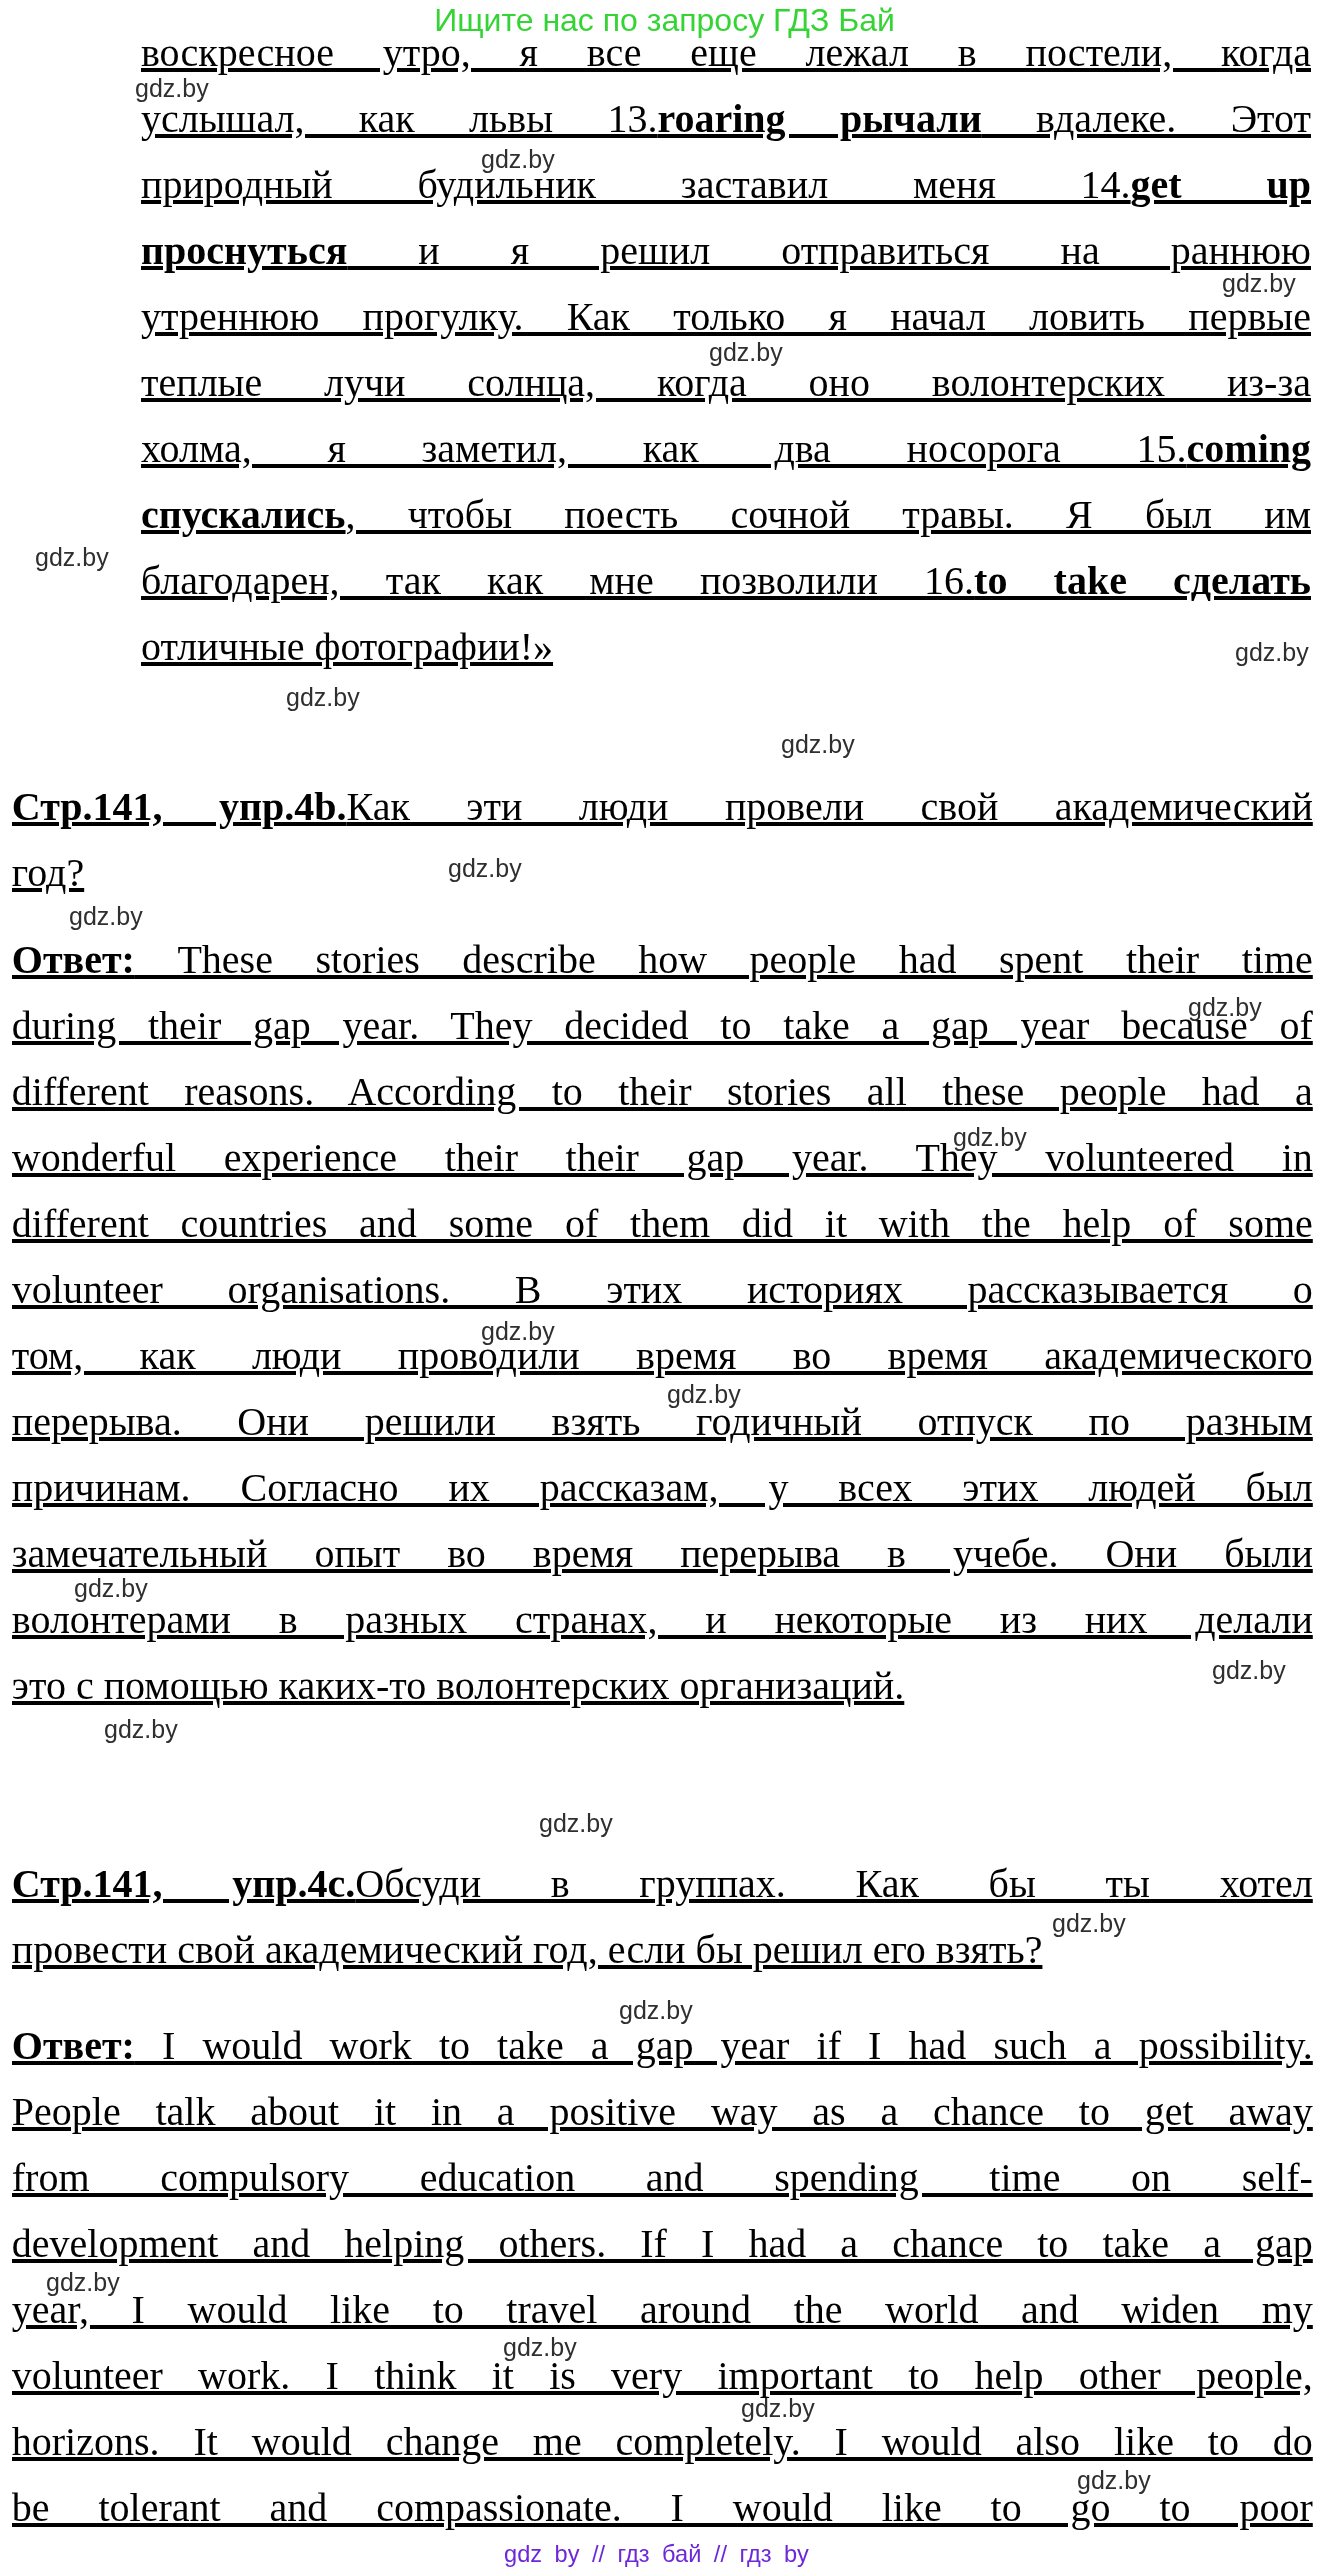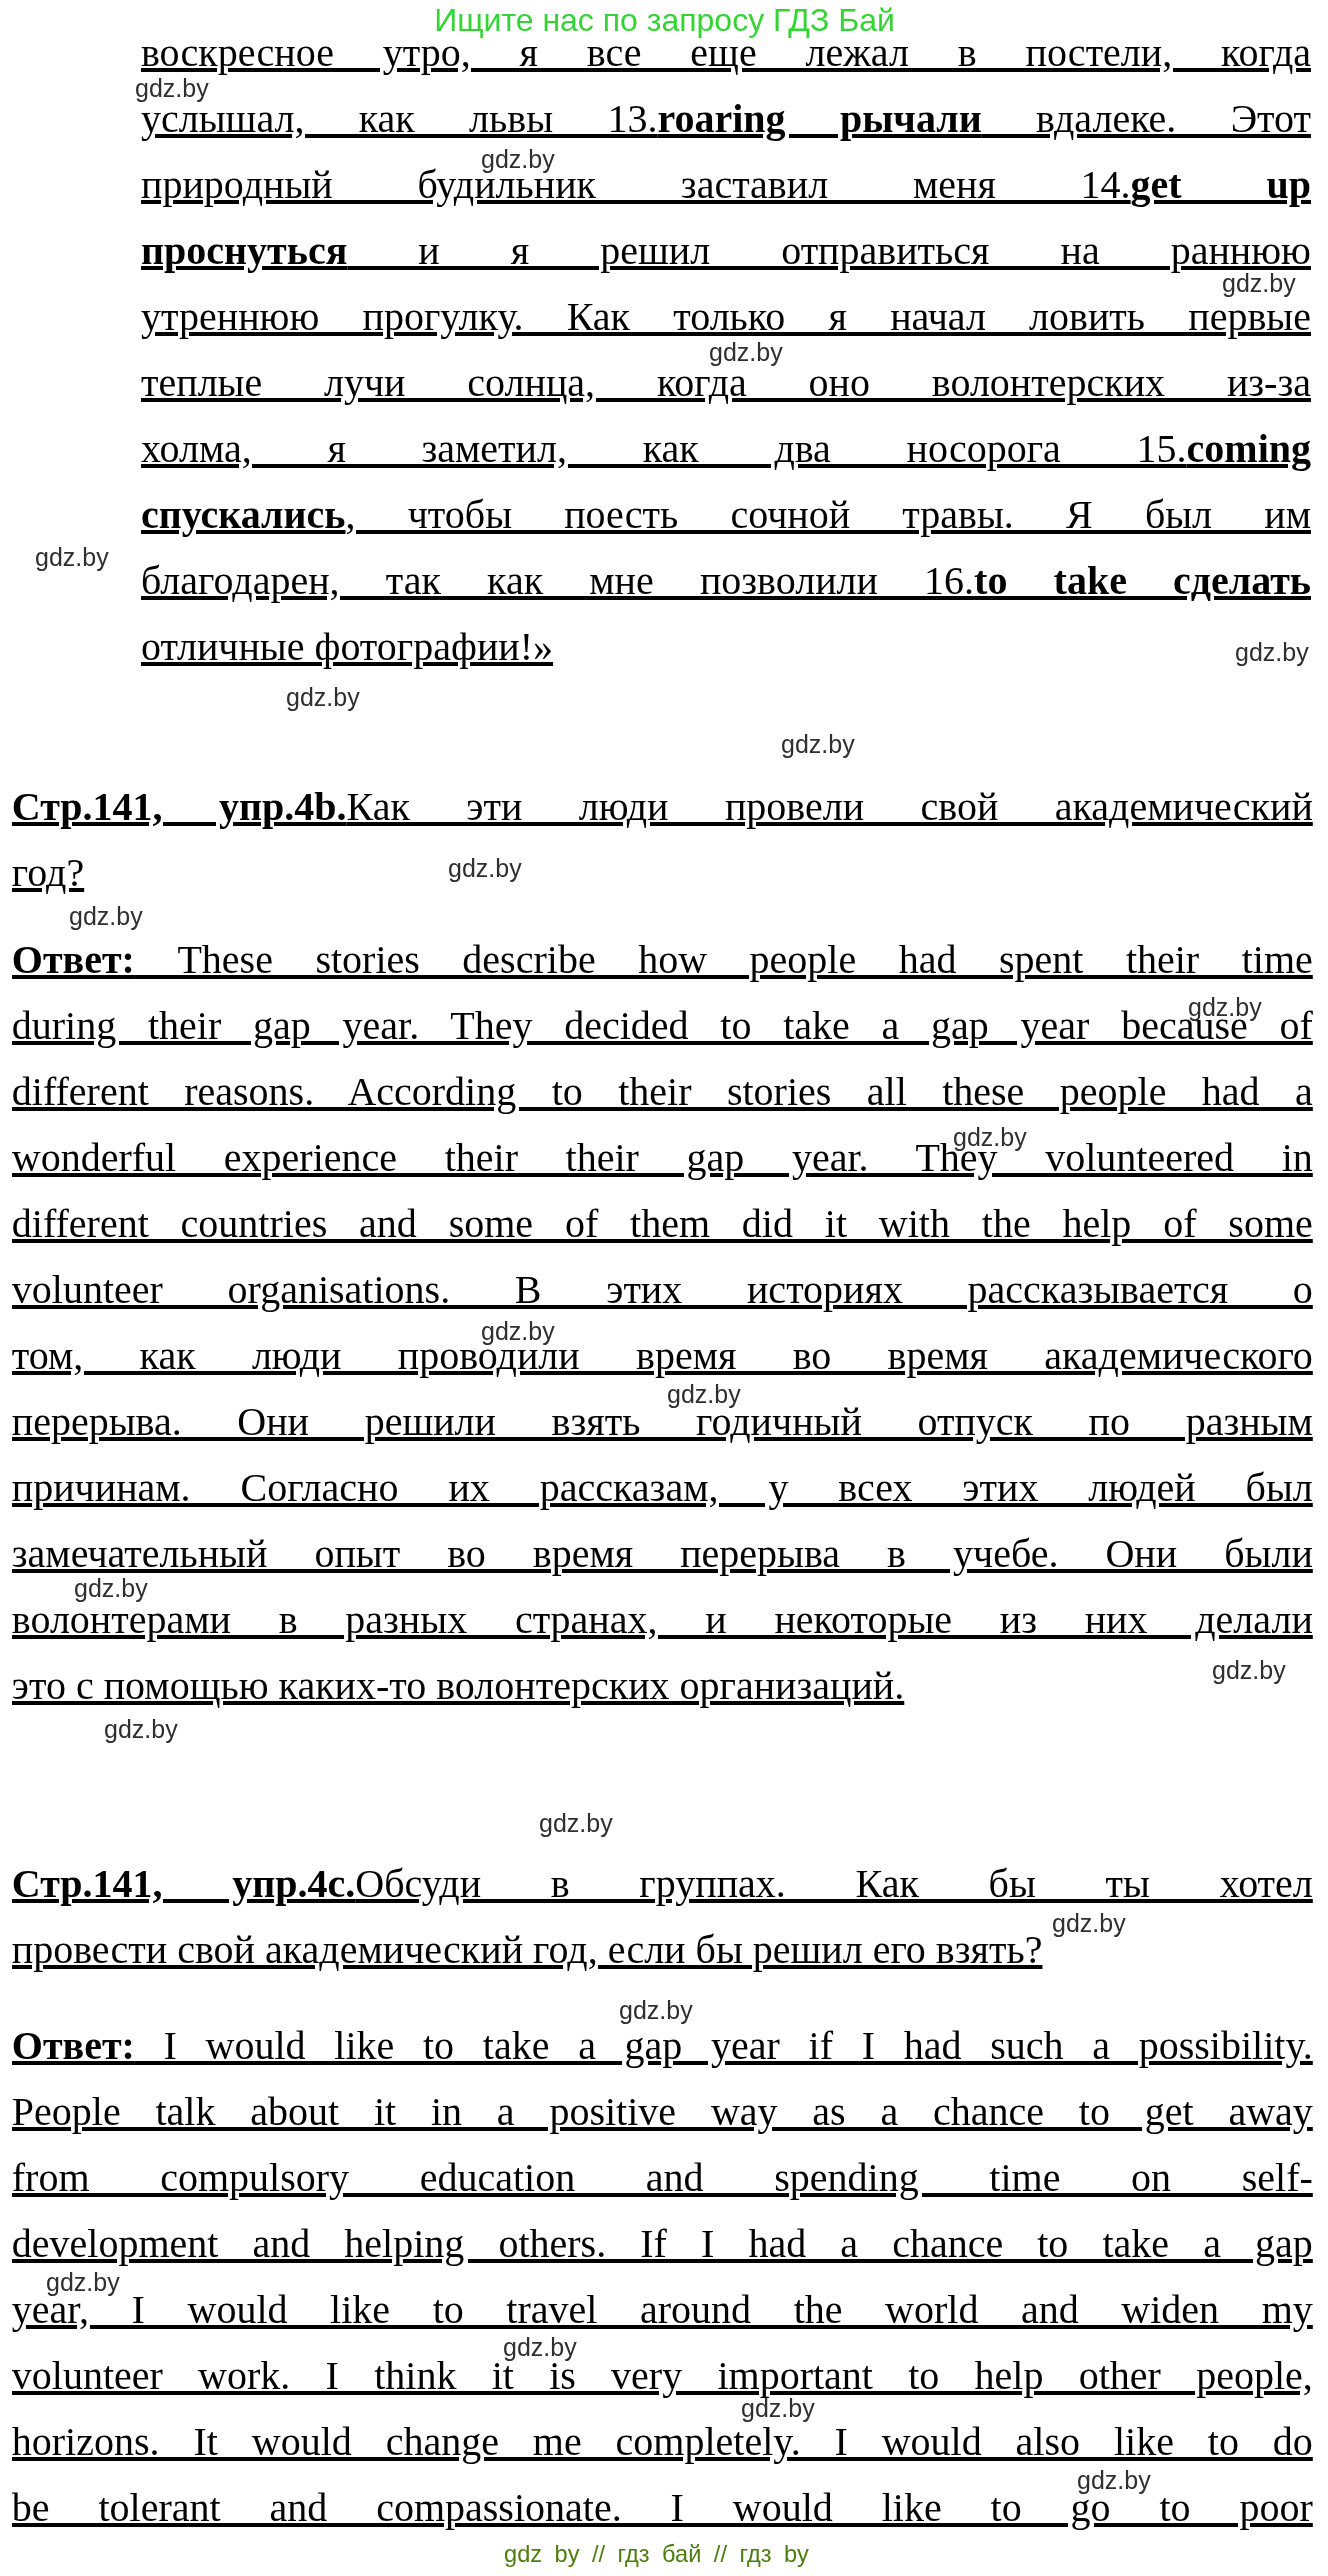--- a/index.html
+++ b/index.html
@@ -21,21 +21,21 @@
   .ln{height:66px;text-align:justify;text-align-last:justify;overflow:hidden;text-decoration:underline;}
   .ln.last{text-align:left;text-align-last:left;}
   .b{font-weight:bold;margin-top:15px;}
   .wm{
     position:absolute;font-family:"Liberation Sans",sans-serif;
     font-size:25px;line-height:29px;color:#2f2f2f;white-space:nowrap;
   }
   .footer{
     position:absolute;top:2540px;left:0;width:1313px;text-align:center;
     font-family:"Liberation Sans",sans-serif;font-size:23.6px;line-height:29px;
-    color:#4d7c0f;word-spacing:5.9px;
+    color:#6d28d9;word-spacing:5.9px;
   }
 </style>
 </head>
 <body>
 
 <div class="promo">Ищите нас по запросу ГДЗ Бай</div>
 
 <div class="block story">
   <div class="ln"><span>воскресное утро, я все еще лежал в постели, когда</span><span class="b"></span><span></span></div>
   <div class="ln"><span>услышал, как львы 13.</span><span class="b">roaring рычали</span><span> вдалеке. Этот</span></div>
@@ -68,21 +68,21 @@
   <div class="ln"><span>волонтерами в разных странах, и некоторые из них делали</span><span class="b"></span><span></span></div>
   <div class="ln last"><span>это с помощью каких-то волонтерских организаций.</span><span class="b"></span><span></span></div>
 </div>
 
 <div class="block h4c">
   <div class="ln"><span></span><span class="b">Стр.141, упр.4c.</span><span>Обсуди в группах. Как бы ты хотел</span></div>
   <div class="ln last"><span>провести свой академический год, если бы решил его взять?</span><span class="b"></span><span></span></div>
 </div>
 
 <div class="block a4c">
-  <div class="ln"><span></span><span class="b">Ответ:</span><span> I would like to take a gap year if I had such a possibility.</span></div>
+  <div class="ln"><span></span><span class="b">Ответ:</span><span> I would work to take a gap year if I had such a possibility.</span></div>
   <div class="ln"><span>People talk about it in a positive way as a chance to get away</span><span class="b"></span><span></span></div>
   <div class="ln"><span>from compulsory education and spending time on self-</span><span class="b"></span><span></span></div>
   <div class="ln"><span>development and helping others. If I had a chance to take a gap</span><span class="b"></span><span></span></div>
   <div class="ln"><span>year, I would like to travel around the world and widen my</span><span class="b"></span><span></span></div>
   <div class="ln"><span>volunteer work. I think it is very important to help other people,</span><span class="b"></span><span></span></div>
   <div class="ln"><span>horizons. It would change me completely. I would also like to do</span><span class="b"></span><span></span></div>
   <div class="ln"><span>be tolerant and compassionate. I would like to go to poor</span><span class="b"></span><span></span></div>
 </div>
 
 <span class="wm" style="left:135px;top:74px">gdz.by</span>

